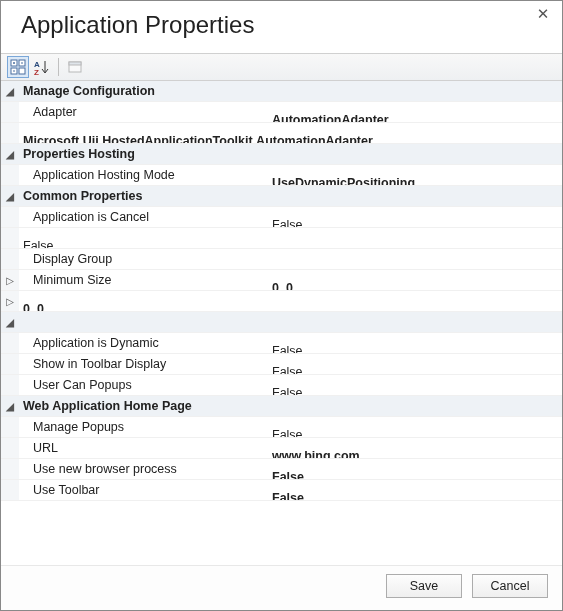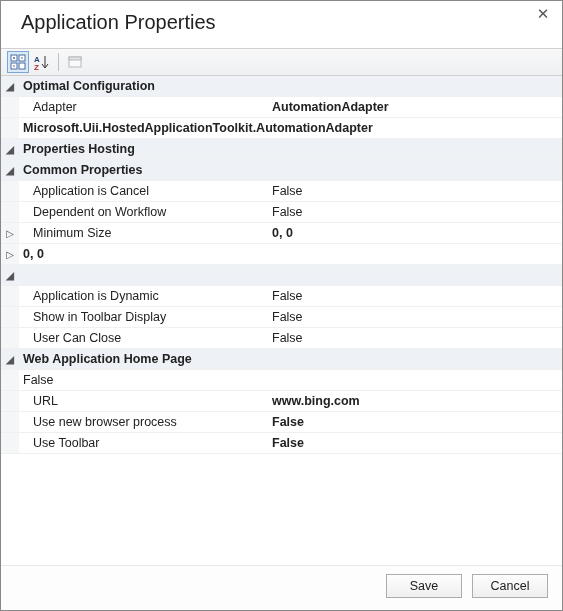--- a/index.html
+++ b/index.html
@@ -25,21 +25,21 @@
     right: 8px;
     width: 22px;
     height: 20px;
     line-height: 18px;
     text-align: center;
     color: #555;
     font-size: 15px;
     cursor: pointer;
   }
   .title {
-    font-size: 20px;
+    font-size: 24px;
     font-weight: 400;
     color: #222;
     padding: 10px 20px 14px 20px;
   }
   .toolbar {
     height: 28px;
     border-top: 1px solid #d0d0d0;
     border-bottom: 1px solid #d0d0d0;
     background: linear-gradient(#f8f8f8, #eef0f2);
     display: flex;
@@ -95,20 +95,21 @@
     padding-left: 4px;
     overflow: hidden;
     text-overflow: clip;
   }
   .row .label.indent { padding-left: 14px; }
   .row .value {
     flex: 1;
     padding-left: 4px;
     overflow: hidden;
     text-overflow: clip;
+    margin-top: 8px;
   }
   .row.cat {
     background: #eef2f6;
     font-weight: 600;
   }
   .row.cat .gutter {
     background: #eef2f6;
   }
   .glyph {
     font-family: "Segoe UI", Arial, sans-serif;
@@ -168,51 +169,60 @@
       <svg width="16" height="16">
         <rect x="2" y="3" width="12" height="10" fill="#fff" stroke="#888"></rect>
         <rect x="2" y="3" width="12" height="3" fill="#cfd8e2" stroke="#888"></rect>
       </svg>
     </div>
   </div>
 
   <div class="grid" id="grid">
       <div class="row cat">
         <div class="gutter"><span class="glyph">◢</span></div>
-        <div class="label">Optimal Configuration</div>
+        <div class="label">Manage Configuration</div>
         <div class="value"></div>
       </div>
       <div class="row">
         <div class="gutter"></div>
         <div class="label indent">Adapter</div>
         <div class="value bold">AutomationAdapter</div>
       </div>
       <div class="row">
         <div class="gutter"></div>
         <div class="value bold">Microsoft.Uii.HostedApplicationToolkit.AutomationAdapter</div>
       </div>
       <div class="row cat">
         <div class="gutter"><span class="glyph">◢</span></div>
         <div class="label">Properties Hosting</div>
         <div class="value"></div>
       </div>
+      <div class="row">
+        <div class="gutter"></div>
+        <div class="label indent">Application Hosting Mode</div>
+        <div class="value bold">UseDynamicPositioning</div>
+      </div>
       <div class="row cat">
         <div class="gutter"><span class="glyph">◢</span></div>
         <div class="label">Common Properties</div>
         <div class="value"></div>
       </div>
       <div class="row">
         <div class="gutter"></div>
         <div class="label indent">Application is Cancel</div>
         <div class="value">False</div>
       </div>
       <div class="row">
         <div class="gutter"></div>
-        <div class="label indent">Dependent on Workflow</div>
-        <div class="value">False</div>
+        <div class="value">False</div>
+      </div>
+      <div class="row">
+        <div class="gutter"></div>
+        <div class="label indent">Display Group</div>
+        <div class="value"></div>
       </div>
       <div class="row">
         <div class="gutter"><span class="glyph">▷</span></div>
         <div class="label indent">Minimum Size</div>
         <div class="value bold">0, 0</div>
       </div>
       <div class="row">
         <div class="gutter"><span class="glyph">▷</span></div>
         <div class="value bold">0, 0</div>
       </div>
@@ -225,30 +235,31 @@
         <div class="label indent">Application is Dynamic</div>
         <div class="value">False</div>
       </div>
       <div class="row">
         <div class="gutter"></div>
         <div class="label indent">Show in Toolbar Display</div>
         <div class="value">False</div>
       </div>
       <div class="row">
         <div class="gutter"></div>
-        <div class="label indent">User Can Close</div>
+        <div class="label indent">User Can Popups</div>
         <div class="value">False</div>
       </div>
       <div class="row cat">
         <div class="gutter"><span class="glyph">◢</span></div>
         <div class="label">Web Application Home Page</div>
         <div class="value"></div>
       </div>
       <div class="row">
         <div class="gutter"></div>
+        <div class="label indent">Manage Popups</div>
         <div class="value">False</div>
       </div>
       <div class="row">
         <div class="gutter"></div>
         <div class="label indent">URL</div>
         <div class="value bold">www.bing.com</div>
       </div>
       <div class="row">
         <div class="gutter"></div>
         <div class="label indent">Use new browser process</div>

